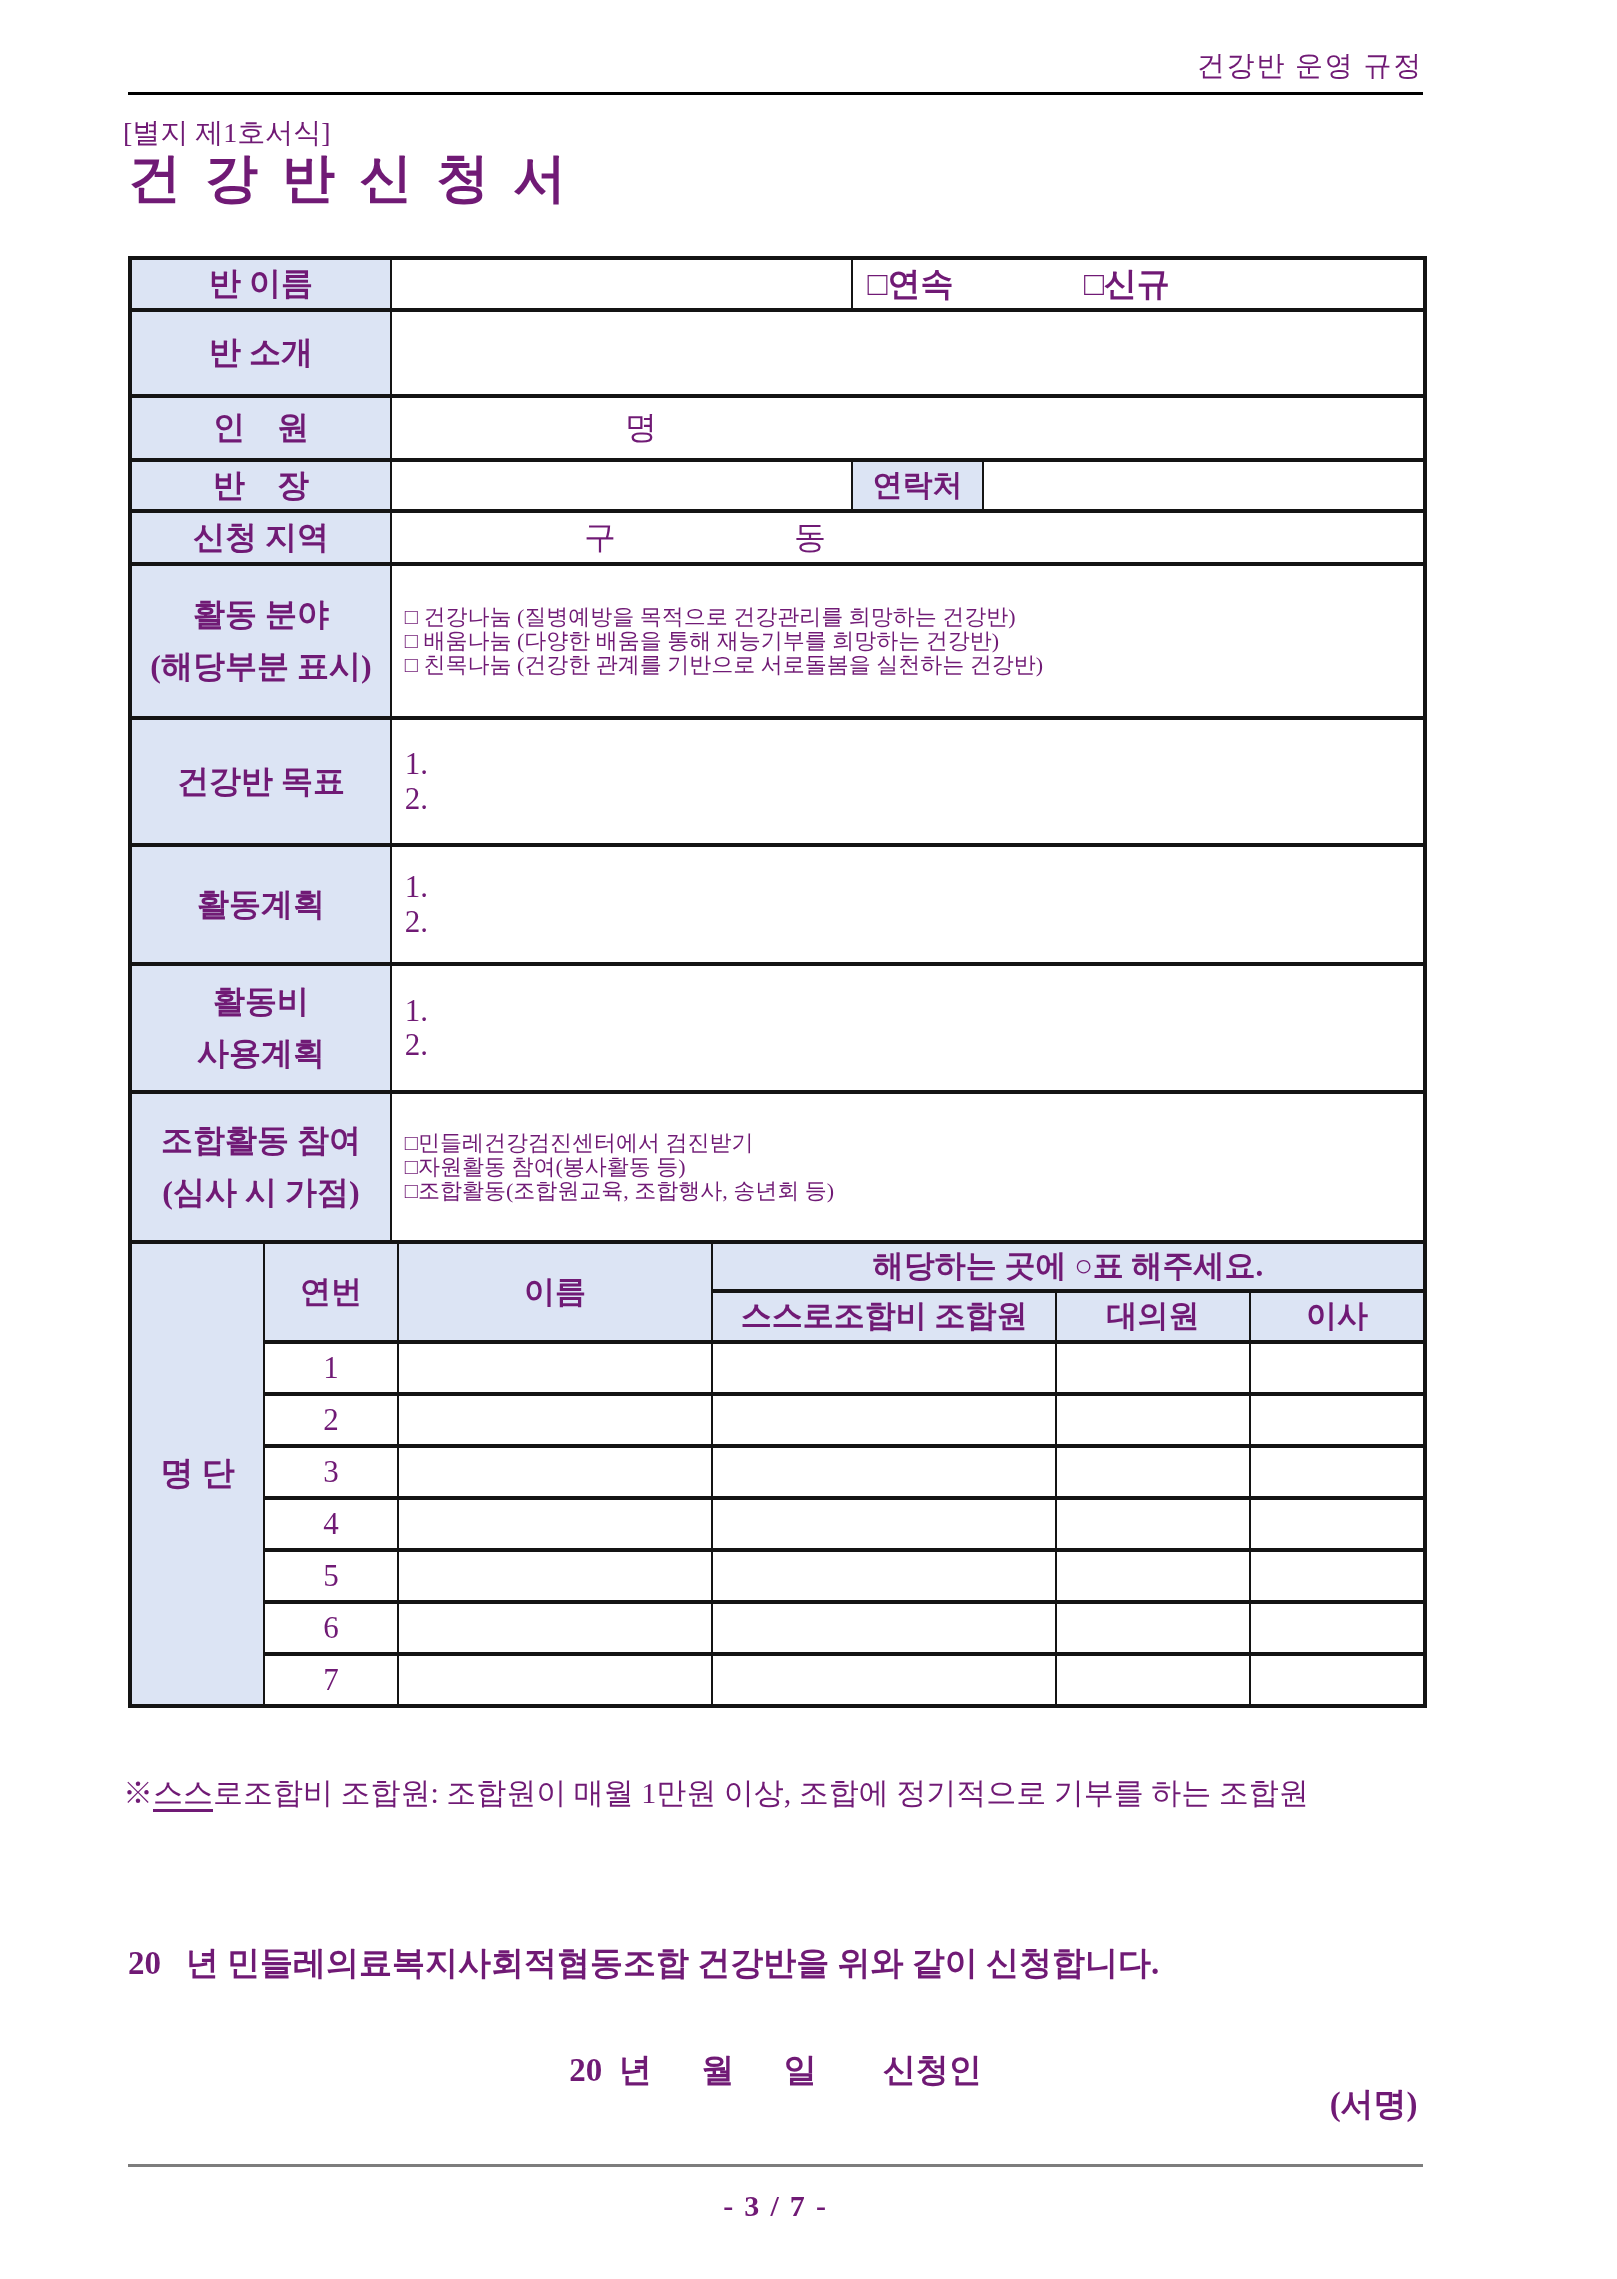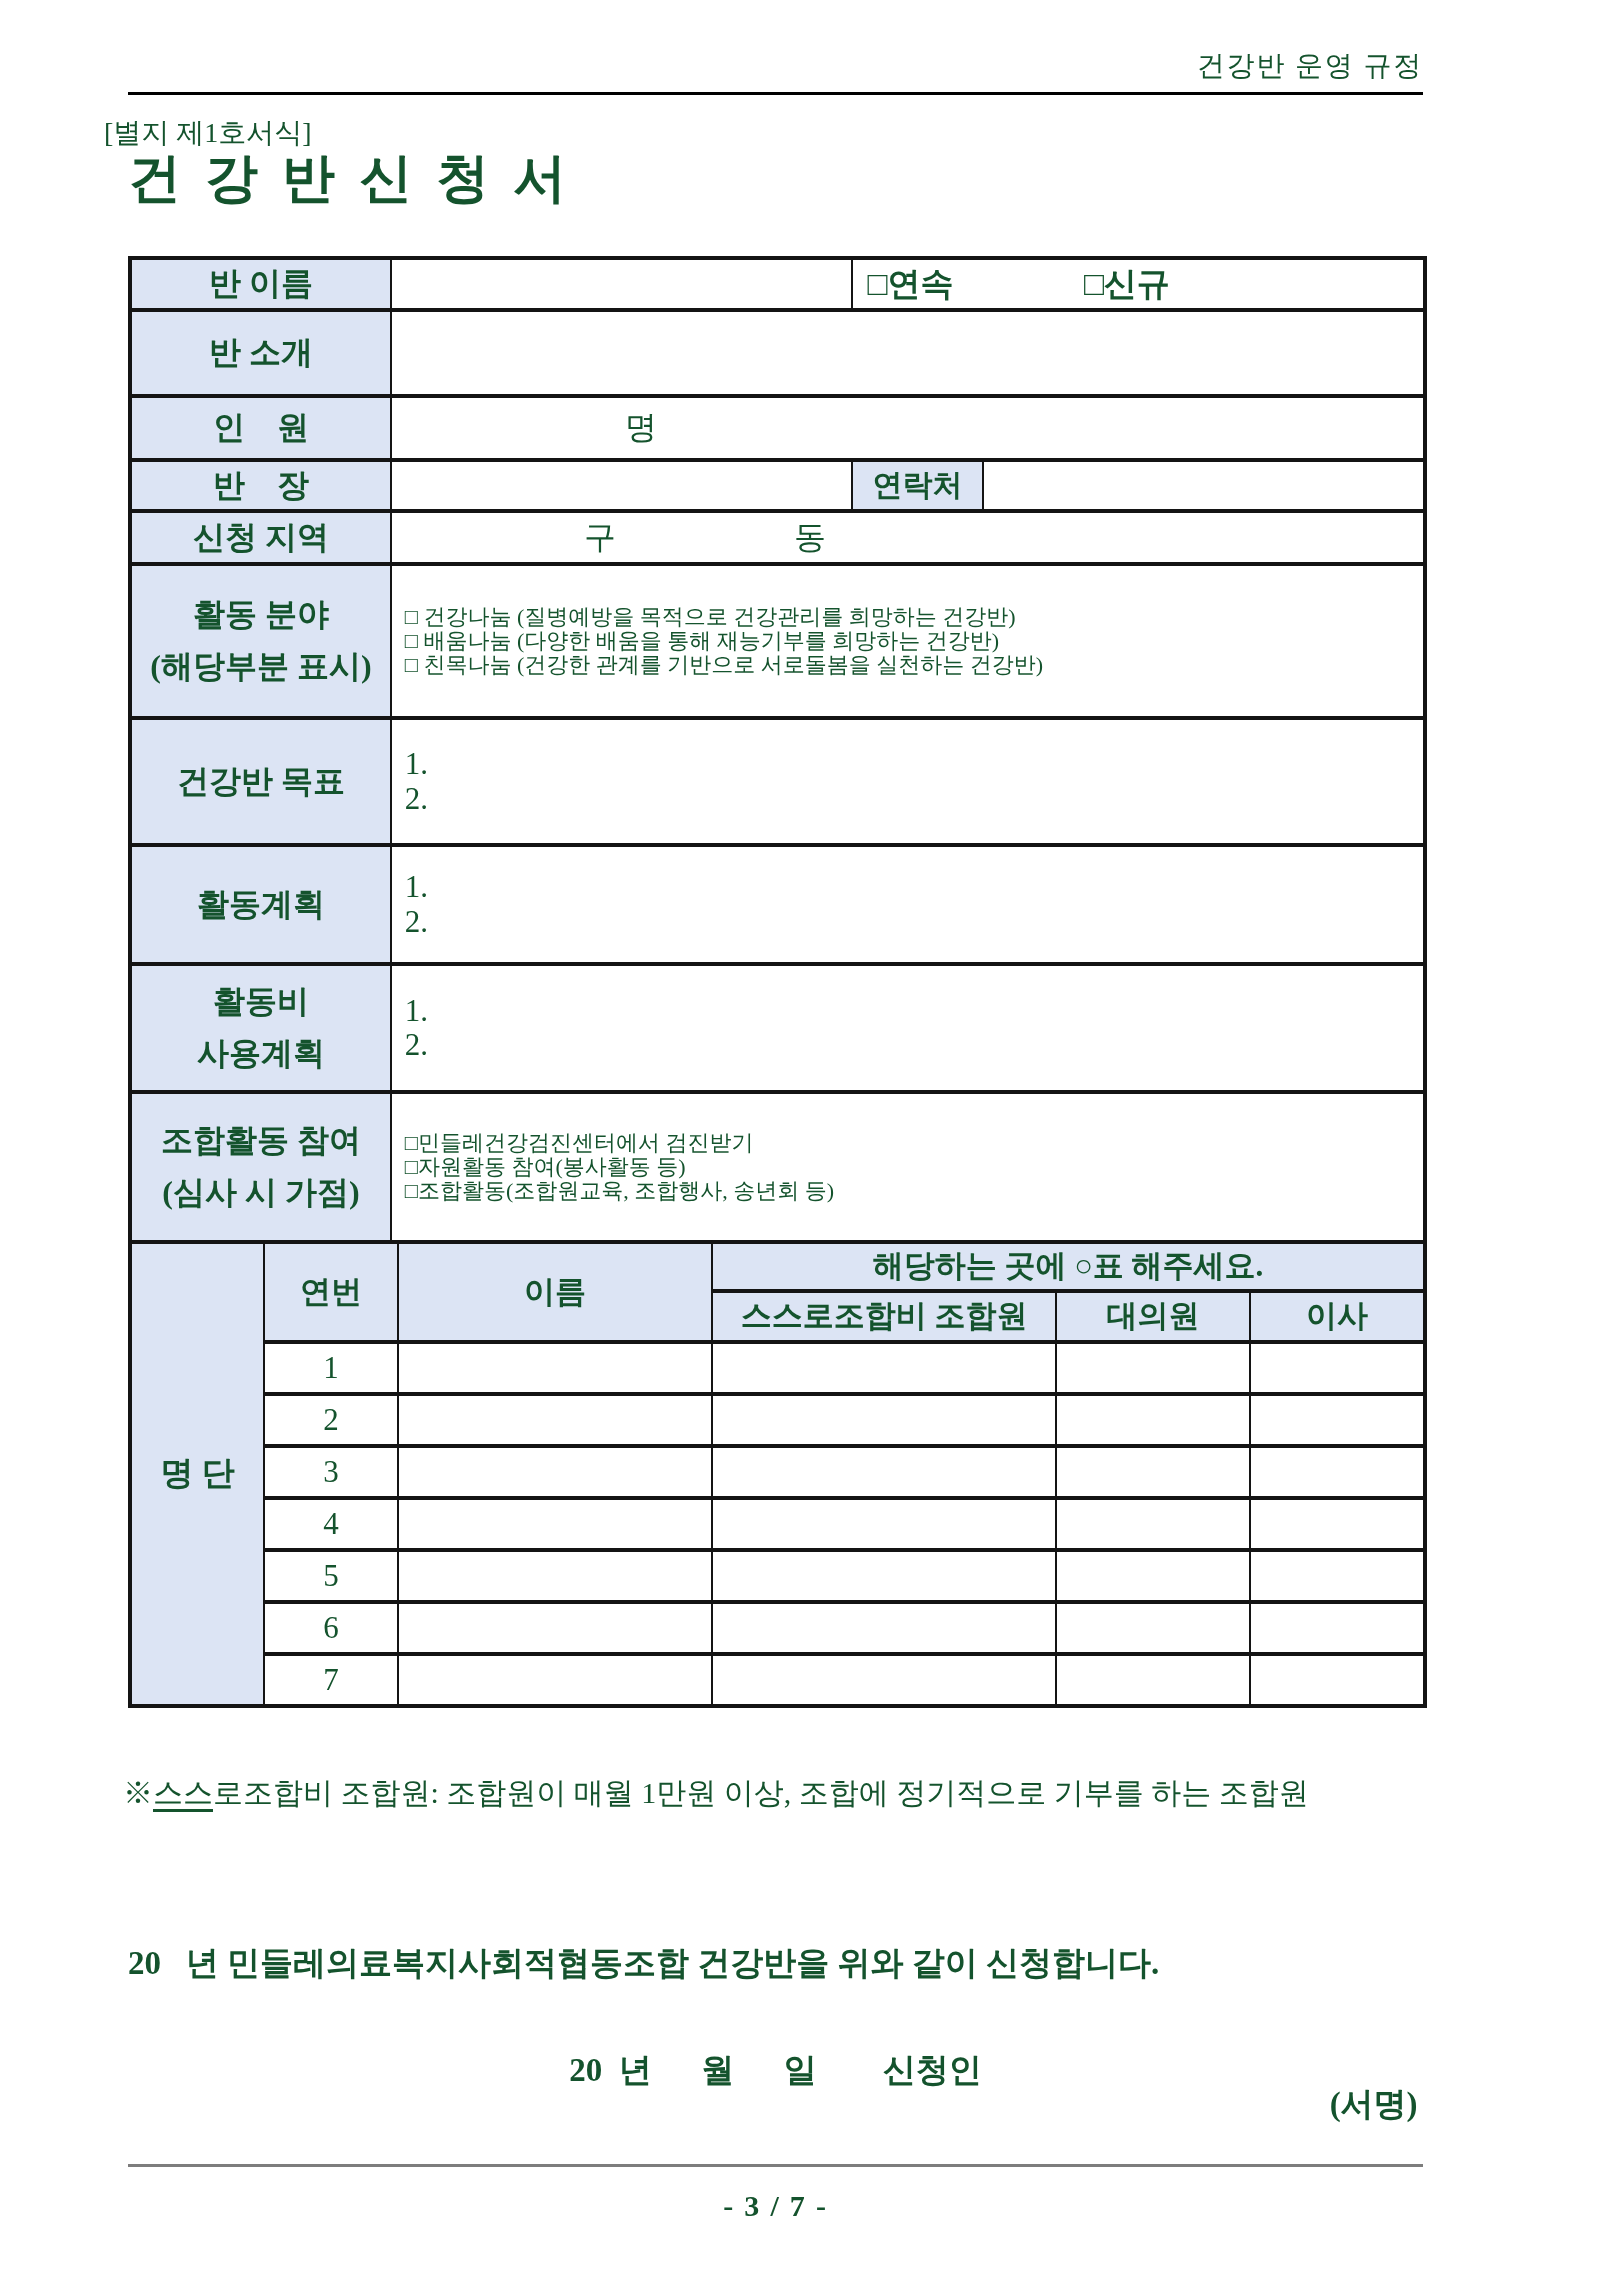--- a/index.html
+++ b/index.html
@@ -2,36 +2,36 @@
 <html lang="ko" style="font-size:14.5px"><head>
 <meta charset="utf-8">
 <style>
   * { margin:0; padding:0; box-sizing:border-box; }
   html,body { background:#ffffff; }
   .page {
     position:relative;
     width:1617px; height:2280px;
     background:#ffffff;
     font-family:"Liberation Serif","DejaVu Serif",serif;
-    color:#14532d;
+    color:#701a75;
     overflow:hidden;
   }
   .pre { white-space:pre-wrap; }
 
   
   .doc-ref {
     position:absolute; top:47px; left:128px; width:1295px;
     text-align:right; font-size:28px; letter-spacing:1.8px;
   }
   .top-rule {
     position:absolute; top:92px; left:128px; width:1295px;
     height:2.7px; background:#000;
   }
   .form-code {
-    position:absolute; top:114px; left:104px;
+    position:absolute; top:114px; left:123px;
     font-size:28px;
   }
   .page-title {
     position:absolute; top:143px; left:128px; width:1295px;
     text-align:left; font-size:53px; font-weight:bold; letter-spacing:5.4px;
   }
 
   
   .tables { position:absolute; top:256px; left:128px; width:1230px; }
   table { border-collapse:collapse; table-layout:fixed; width:1295px; }

